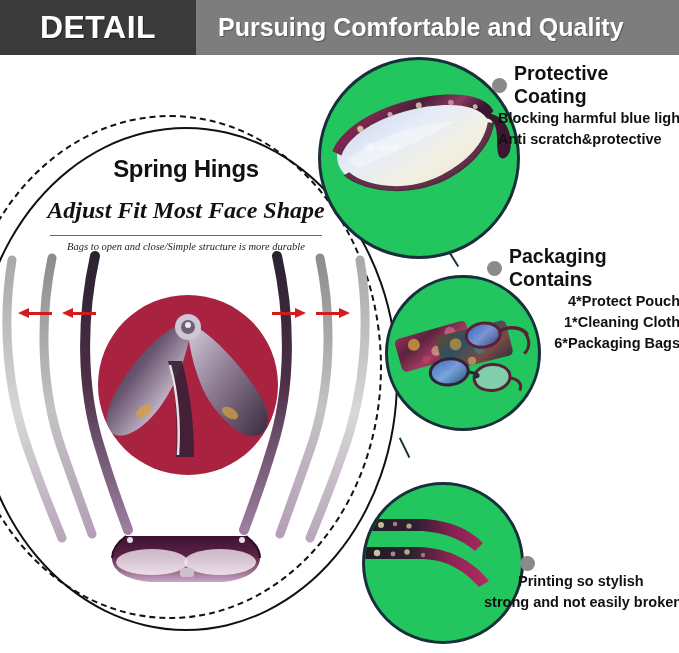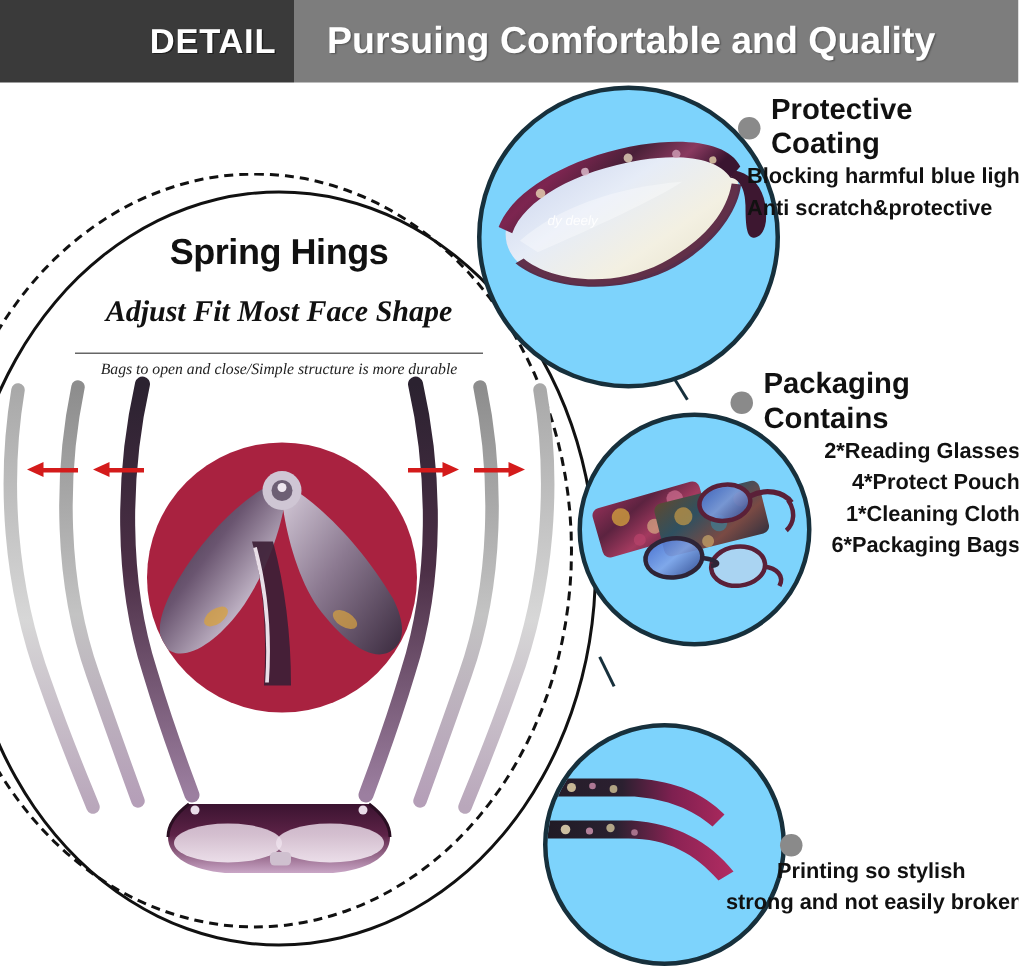--- a/index.html
+++ b/index.html
@@ -5,40 +5,40 @@
   html,body{margin:0;padding:0;background:#ffffff;}
   body{width:679px;height:653px;position:relative;overflow:hidden;
        font-family:"Liberation Sans",sans-serif;color:#111;}
 
   
   #header{position:absolute;left:0;top:0;width:679px;height:55px;}
   #header-dark{position:absolute;left:0;top:0;width:196px;height:55px;background:#3a3a3a;}
   #header-gray{position:absolute;left:196px;top:0;width:483px;height:55px;background:#7d7d7d;}
   #header-title{position:absolute;left:0;top:0;width:196px;height:55px;
      display:flex;align-items:center;justify-content:center;
-     color:#ffffff;font-size:23px;font-weight:bold;letter-spacing:.5px;
-     text-shadow:1px 1px 0 rgba(0,0,0,.45);margin-left:44px;}
+     color:#ffffff;font-size:32px;font-weight:bold;letter-spacing:.5px;
+     text-shadow:1px 1px 0 rgba(0,0,0,.45);}
   #header-subtitle{position:absolute;left:196px;top:0;width:483px;height:55px;
      display:flex;align-items:center;padding-left:22px;box-sizing:border-box;
      color:#ffffff;font-size:25px;font-weight:bold;
      text-shadow:1px 1px 1px rgba(0,0,0,.30);}
 
   
   #left-panel{position:absolute;left:0;top:55px;width:372px;height:598px;}
 
   .ellipse{position:absolute;border-radius:50%;}
   #ellipse-dashed{left:-42px;top:60px;width:420px;height:500px;
      border:2px dashed #111;}
   #ellipse-solid{left:-26px;top:72px;width:420px;height:500px;
      border:2px solid #111;}
 
   #spring-title{position:absolute;left:0;top:100px;width:372px;text-align:center;
      font-size:24px;font-weight:bold;letter-spacing:-0.3px;}
   #spring-sub{position:absolute;left:0;top:142px;width:372px;text-align:center;
-     font-family:"Liberation Serif",serif;font-size:20px;font-weight:bold;font-style:italic;}
+     font-family:"Liberation Serif",serif;font-size:24px;font-weight:bold;font-style:italic;}
   #spring-rule{position:absolute;left:50px;top:180px;width:272px;height:1px;background:#666;}
   #spring-note{position:absolute;left:0;top:186px;width:372px;text-align:center;
      font-family:"Liberation Serif",serif;font-size:10.5px;font-style:italic;color:#222;}
 
   
   #glasses-stage{position:absolute;left:0;top:195px;width:372px;height:360px;}
 
   .arrow{position:absolute;width:34px;height:10px;}
   .arrow .shaft{position:absolute;top:4px;height:3px;background:#d41b1b;}
   .arrow .head{position:absolute;top:0;width:0;height:0;
@@ -47,21 +47,21 @@
   .arrow.left .head{left:0;border-right:11px solid #d41b1b;}
   .arrow.right .shaft{left:0;width:24px;}
   .arrow.right .head{right:0;border-left:11px solid #d41b1b;}
 
   
   #hinge-circle{position:absolute;left:98px;top:45px;width:180px;height:180px;
      border-radius:50%;background:#a92240;overflow:hidden;}
 
   
   .photo-circle{position:absolute;border-radius:50%;
-     border:3px solid #17303c;overflow:hidden;background:#7dd3fc;}
+     border:3px solid #17303c;overflow:hidden;background:#22c55e;}
 
   #circle-coating{left:318px;top:57px;width:196px;height:196px;}
   #circle-packaging{left:385px;top:275px;width:150px;height:150px;}
   #circle-temple{left:362px;top:482px;width:156px;height:156px;}
 
   .connector{position:absolute;background:#17303c;height:1.5px;transform-origin:left center;}
 
   
   .bullet-dot{width:15px;height:15px;border-radius:50%;background:#8a8a8a;
      display:inline-block;vertical-align:middle;margin-right:7px;flex:none;}
@@ -344,21 +344,20 @@
   <div class="feat-line">Blocking harmful blue light</div>
   <div class="feat-line">Anti scratch&amp;protective</div>
 </div>
 
 <div id="feat-packaging">
   <div class="feat-head">
     <span class="bullet-dot"></span>
     <span>Packaging Contains</span>
   </div>
   <div class="list">
-    <div class="feat-line">2*Reading Glasses</div>
     <div class="feat-line">4*Protect Pouch</div>
     <div class="feat-line">1*Cleaning Cloth</div>
     <div class="feat-line">6*Packaging Bags</div>
   </div>
 </div>
 
 <div id="feat-temple">
   <div class="feat-head">
     <span class="bullet-dot"></span>
   </div>

